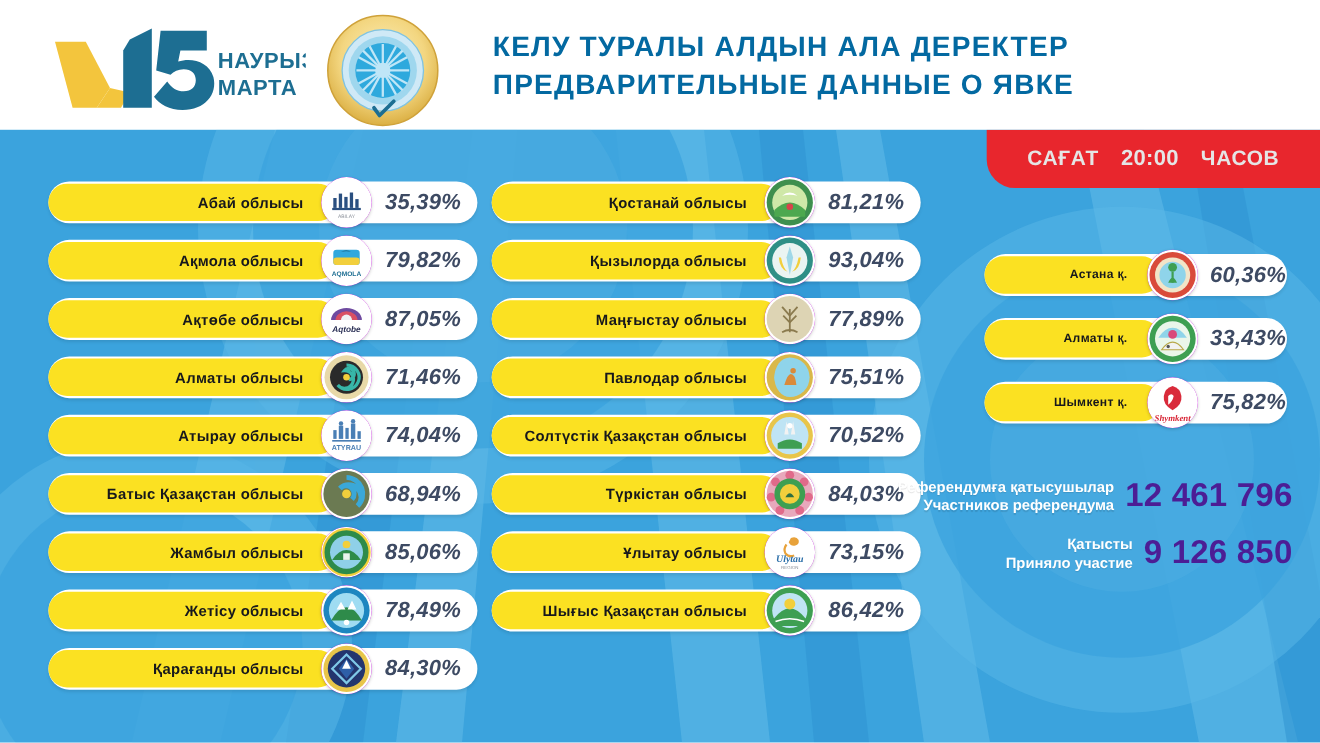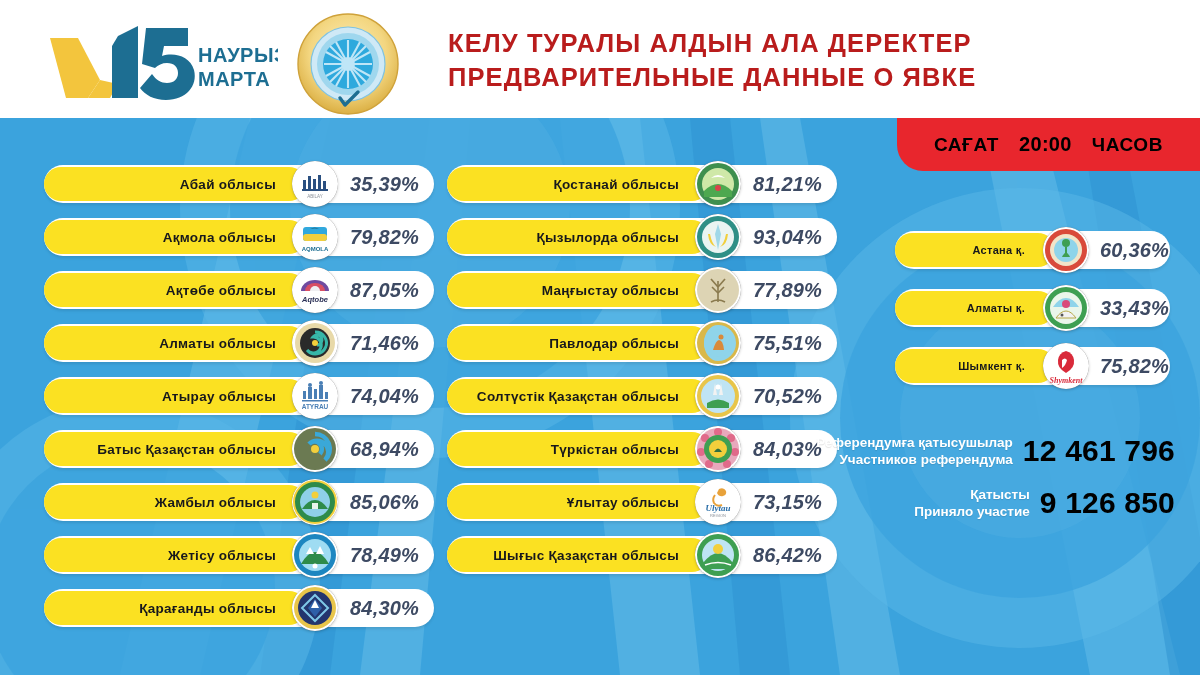--- a/index.html
+++ b/index.html
@@ -28,21 +28,21 @@
   #logo15 svg { display: block; }
   #cec-emblem {
     position: absolute; left: 296px; top: 12px;
     width: 104px; height: 104px;
   }
   #title-block {
     position: absolute; left: 448px; top: 26px;
     width: 620px;
   }
   .title-line {
-    color: #b91c1c;
+    color: #0369a1;
     font-size: 25.5px;
     font-weight: bold;
     letter-spacing: 1.1px;
     line-height: 34px;
     white-space: nowrap;
   }
 
   
   #panel {
     position: absolute; left: 0; top: 118px;
@@ -55,21 +55,21 @@
     width: 1200px; height: 557px;
   }
 
   
   #time-banner {
     position: absolute; left: 897px; top: 0px;
     width: 303px; height: 53px;
     background: #e8262d;
     border-bottom-left-radius: 26px;
     display: flex; align-items: center; justify-content: center;
-    color: #000000;
+    color: #e5e5e5;
     white-space: nowrap;
   }
   #time-banner .tb-small {
     font-size: 19px; font-weight: bold; letter-spacing: 0.6px;
   }
   #time-banner .tb-big {
     font-size: 20px; font-weight: bold; margin: 0 20px; letter-spacing: 0.3px;
   }
 
   
@@ -97,21 +97,21 @@
     font-size: 13.5px;
     font-weight: bold;
     letter-spacing: 0.3px;
     white-space: nowrap;
   }
   .row .logo-badge {
     position: absolute;
     top: -4px;
     width: 46px; height: 46px;
     border-radius: 50%;
-    background: #a3a3a3;
+    background: #d946ef;
     box-shadow: 0 1px 3px rgba(0,0,0,0.22);
     overflow: hidden;
     text-align: right;
   }
   .row .logo-badge svg { display: block; }
   .row .pct {
     position: absolute;
     top: 0; height: 38px;
     display: flex; align-items: center;
     color: #3d4a63;
@@ -152,21 +152,21 @@
     text-align: right;
     color: #ffffff;
     font-size: 13.5px;
     font-weight: bold;
     line-height: 17px;
     margin-right: 10px;
     white-space: nowrap;
     text-shadow: 0 1px 1px rgba(0,0,0,0.12);
   }
   .sum-value {
-    color: #000000;
+    color: #4c1d95;
     font-size: 26px;
     font-weight: bold;
     white-space: nowrap;
     letter-spacing: 0.2px;
   }
   .sum-value.big { font-size: 30px; }
 </style>
 </head>
 <body>
 

